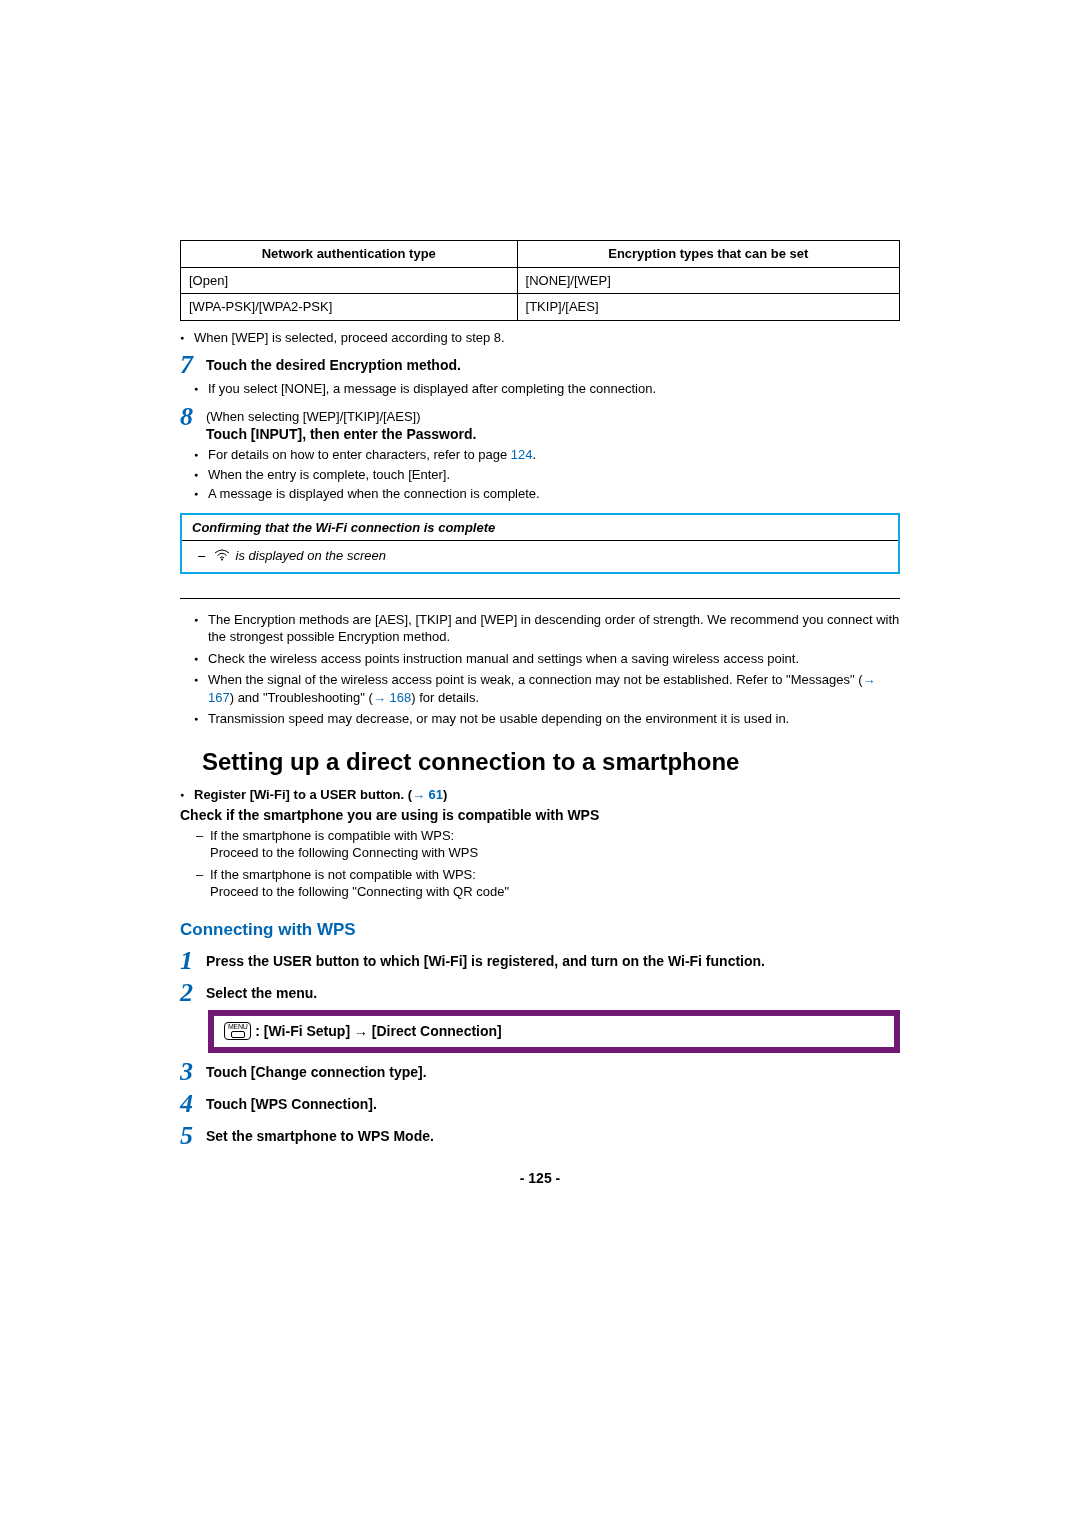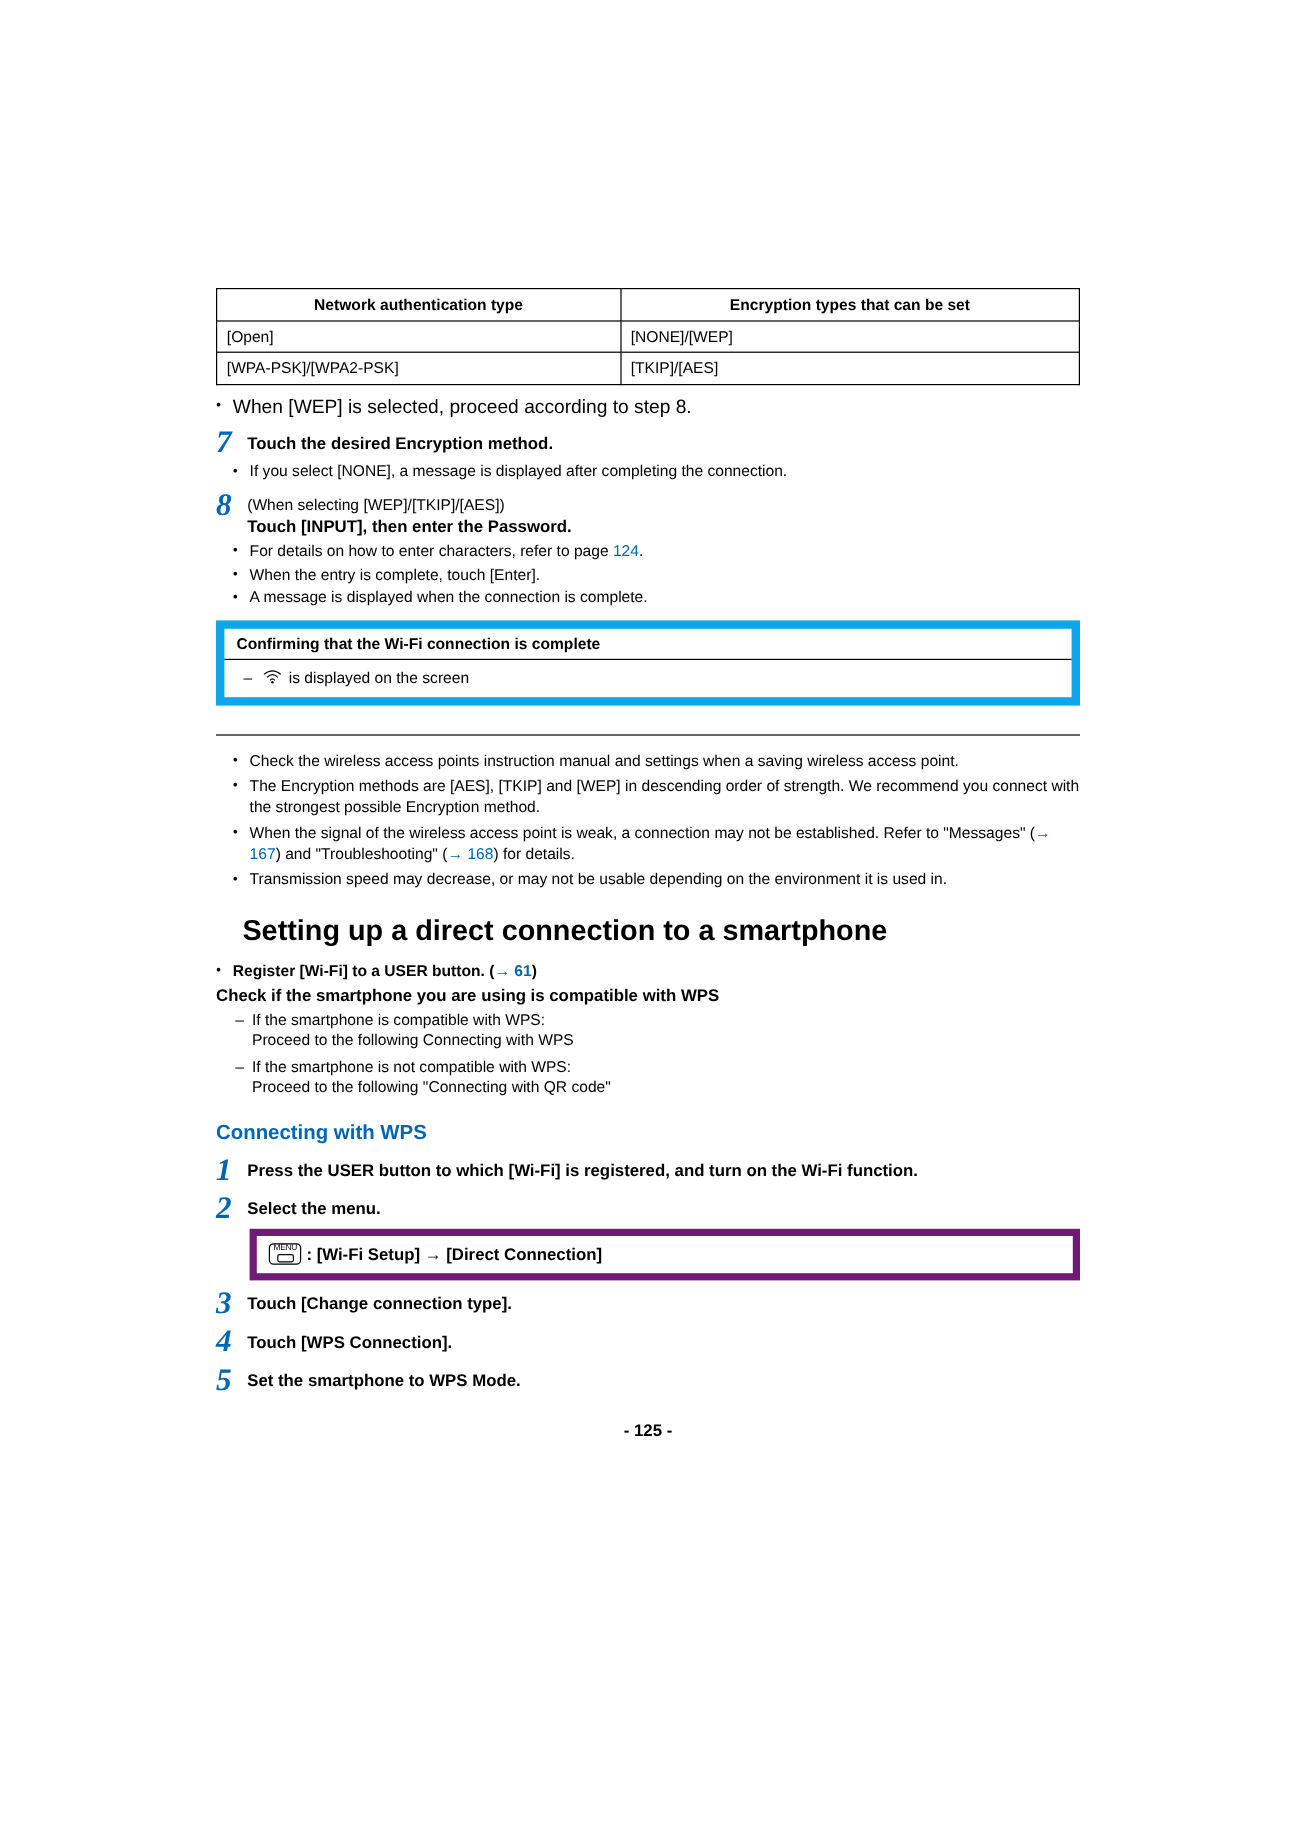--- a/index.html
+++ b/index.html
@@ -22,42 +22,43 @@
       padding: 4px 8px;
       text-align: left;
       font-size: 13px;
       margin-left: 28px;
     }
     .table th {
       text-align: center;
       font-weight: bold;
     }
     .bullet-out { padding-left: 0; margin: 3px 0; }
-    .bullet-out li { list-style: none; position: relative; padding-left: 14px; font-size: 16px; margin-bottom: 2px;}
+    .bullet-out li { list-style: none; position: relative; padding-left: 14px; font-size: 13px; margin-bottom: 2px;}
     .bullet-out li:before { content: "●"; position: absolute; left: 0; font-size: 7px; top: 4px; }
     .step-row { display: flex; align-items: flex-start; margin-top: 6px; margin-bottom: 2px; padding-left: 0; }
     .step-num {
       font-family: "Times New Roman", serif;
       font-style: italic;
       font-weight: bold;
       font-size: 26px;
       color: #0066b3;
       line-height: 1;
       min-width: 22px;
       margin-right: 4px;
     }
     .step-body { flex: 1; padding-top: 4px; }
     .step-body .bold { font-weight: bold; font-size: 14px; }
     .sub-bullets { padding-left: 14px; }
     .sub-bullets li { list-style: none; position: relative; padding-left: 14px; font-size: 13px; margin-bottom: 2px;}
     .sub-bullets li:before { content: "●"; position: absolute; left: 0; font-size: 7px; top: 4px; }
     .link { color: #0066b3; text-align: right; }
     .confirm-box {
-      border: 7px solid #0ea5e9;
+      border: 2px solid #0ea5e9;
       margin-top: 10px;
+      font-style: italic;
     }
     .confirm-header {
       border-bottom: 1px solid #000;
       padding: 4px 10px;
       font-weight: bold;
       font-size: 13px;
     }
     .confirm-body {
       padding: 6px 10px 6px 30px;
       font-size: 13px;
@@ -180,22 +181,22 @@
         <path d="M6 9 Q8 6.5 10 9" stroke="#000" stroke-width="1" fill="none"></path>
         <circle cx="8" cy="10.5" r="1" fill="#000"></circle>
       </svg>
     </span><span> is displayed on the screen</span>
   </div>
 </div>
 
 <hr class="hr-line">
 
 <ul class="notes-block">
+  <li>The Encryption methods are [AES], [TKIP] and [WEP] in descending order of strength. We recommend you connect with the strongest possible Encryption method.</li>
   <li>Check the wireless access points instruction manual and settings when a saving wireless access point.</li>
-  <li>The Encryption methods are [AES], [TKIP] and [WEP] in descending order of strength. We recommend you connect with the strongest possible Encryption method.</li>
   <li><span>When the signal of the wireless access point is weak, a connection may not be established. Refer to "Messages" (</span><span class="link">→ 167</span><span>) and "Troubleshooting" (</span><span class="link">→ 168</span><span>) for details.</span></li>
   <li>Transmission speed may decrease, or may not be usable depending on the environment it is used in.</li>
 </ul>
 
 <h2 class="section-title">Setting up a direct connection to a smartphone</h2>
 
 <div class="reg-line"><span>Register [Wi-Fi] to a USER button. (</span><span class="link">→ 61</span><span>)</span></div>
 
 <div class="check-title">Check if the smartphone you are using is compatible with WPS</div>
 

